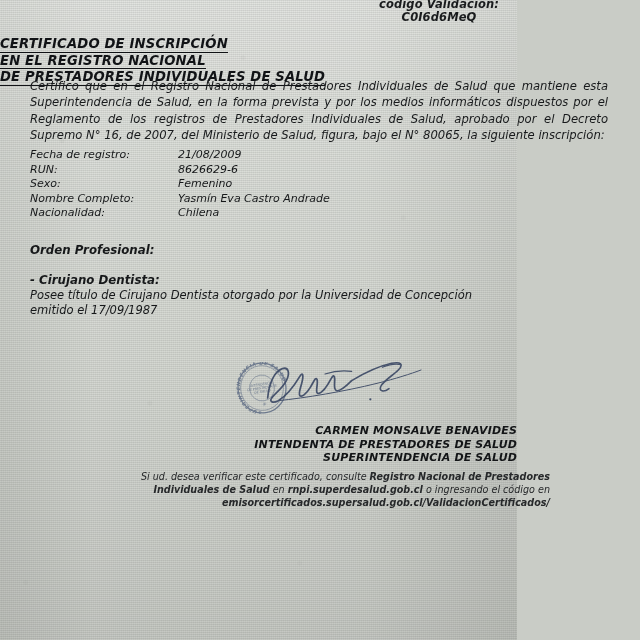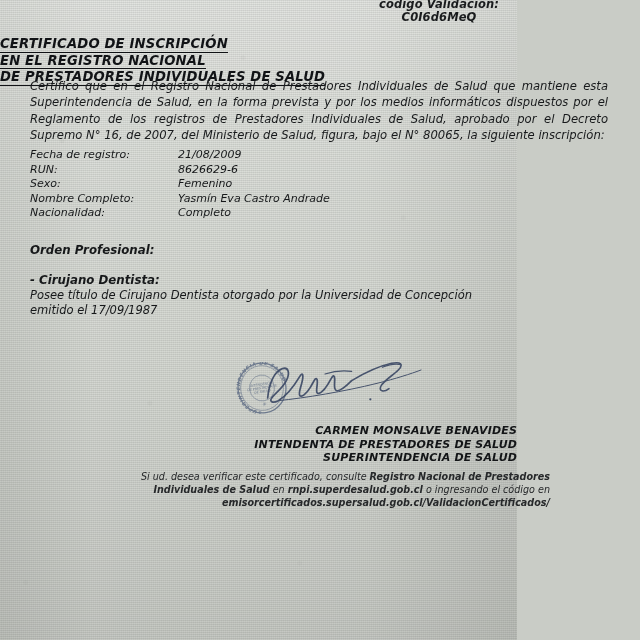--- a/index.html
+++ b/index.html
@@ -253,21 +253,21 @@
         <tr>
           <td class="k">Sexo:</td>
           <td class="v">Femenino</td>
         </tr>
         <tr>
           <td class="k">Nombre Completo:</td>
           <td class="v">Yasmín Eva Castro Andrade</td>
         </tr>
         <tr>
           <td class="k">Nacionalidad:</td>
-          <td class="v">Completo</td>
+          <td class="v">Chilena</td>
         </tr>
       </tbody>
     </table>
 
     <div class="orden-title">Orden Profesional:</div>
     <div class="orden-item">- Cirujano Dentista:</div>
     <div class="orden-desc">Posee título de Cirujano Dentista otorgado por la Universidad de Concepción emitido el 17/09/1987</div>
 
 
     <div class="sigarea">

